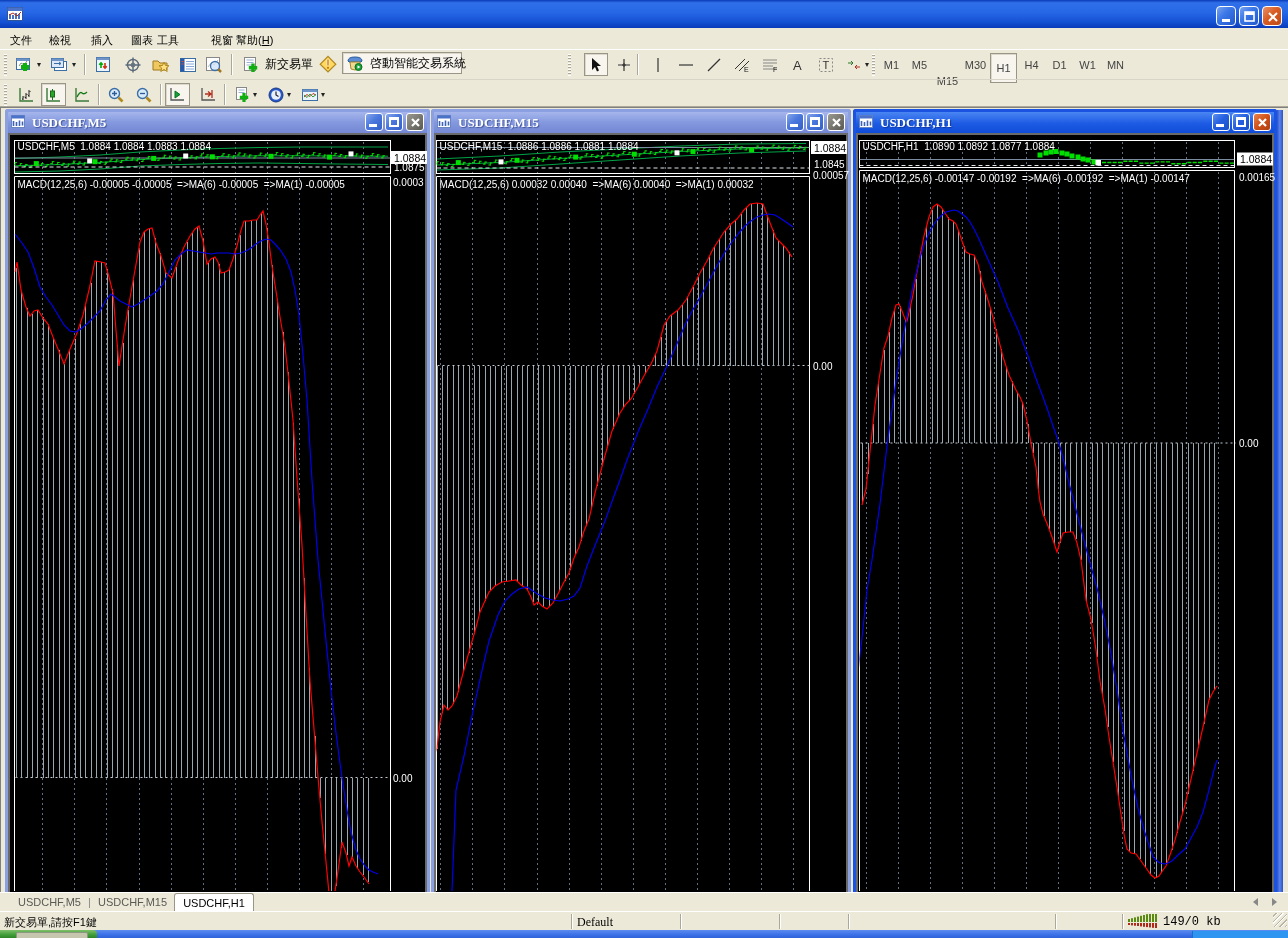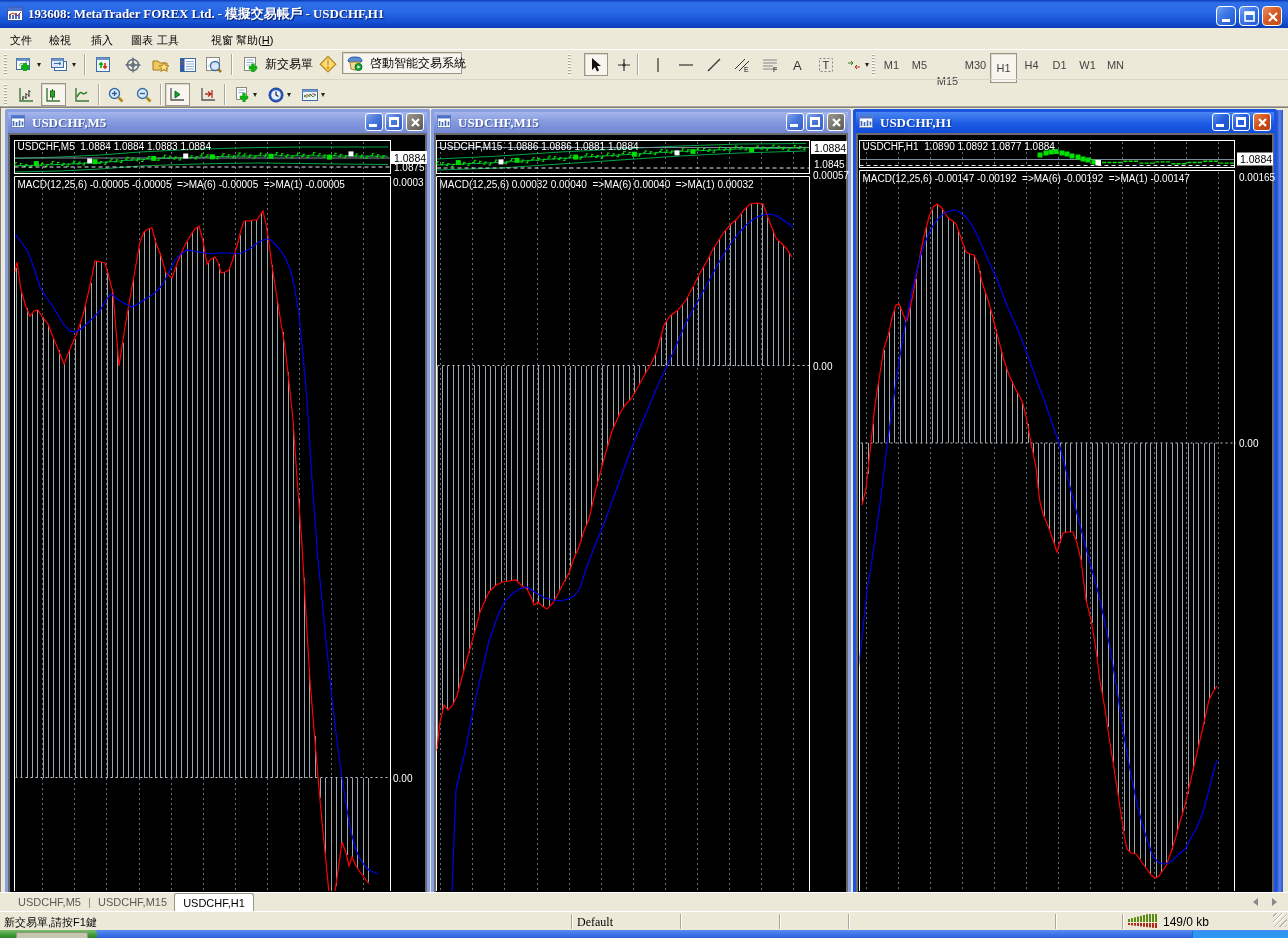--- a/index.html
+++ b/index.html
@@ -50,21 +50,20 @@
 #taskbar .tray {position:absolute;left:1192px;top:1px;width:96px;height:7px;background:#2e96f0;border-left:1px solid #1a70c8}
 .griplines {position:absolute;right:1px;top:913px;width:14px;height:14px;background:repeating-linear-gradient(135deg,transparent 0,transparent 2px,#b8b4a4 2px,#b8b4a4 3px,#fff 3px,#fff 4px)}
 </style></head><body>
 <div id="titlebar">
 <span class="ticon"><svg width="16" height="16" viewBox="0 0 16 16">
         <rect x="0.5" y="1.5" width="15" height="13" fill="#fff" stroke="#30549a"></rect>
         <rect x="0.5" y="1.5" width="15" height="3.5" fill="#4a72c8"></rect>
         <path d="M3,8 v5 M6,9 v4 M9,7 v6 M12,8 v5" stroke="#3a62b8" stroke-width="1.8"></path>
         <path d="M2,9 L6,7 L10,10 L14,6" stroke="#b03020" fill="none"></path>
       </svg></span>
-<span class="ttext">193608: MetaTrader FOREX Ltd. - 模擬交易帳戶 - USDCHF,H1</span>
 <span class="xbtn" style="right:52px">
       <svg width="14" height="14" viewBox="0 0 14 14">
         <rect x="2" y="9" width="8" height="3" fill="#fff"></rect>
       </svg>
     </span>
 <span class="xbtn" style="right:29px">
       <svg width="14" height="14" viewBox="0 0 14 14">
         <rect x="2" y="2" width="9" height="9" fill="none" stroke="#fff" stroke-width="1.6"></rect>
         <rect x="2" y="2" width="9" height="3" fill="#fff"></rect>
       </svg>
@@ -1237,20 +1236,20 @@
         <rect x="15" y="9" width="2" height="3.8" fill="#b02818"></rect>
         <rect x="18" y="0.2" width="2" height="7.8" fill="#5a8a10"></rect>
         <rect x="18" y="9" width="2" height="4.1" fill="#b02818"></rect>
         <rect x="21" y="-0.6" width="2" height="8.6" fill="#5a8a10"></rect>
         <rect x="21" y="9" width="2" height="4.4" fill="#b02818"></rect>
         <rect x="24" y="-1.4" width="2" height="9.4" fill="#5a8a10"></rect>
         <rect x="24" y="9" width="2" height="4.8" fill="#b02818"></rect>
         <rect x="27" y="-2.2" width="2" height="10.2" fill="#5a8a10"></rect>
         <rect x="27" y="9" width="2" height="5.2" fill="#b02818"></rect>
       </svg></span>
-<span style="position:absolute;left:1163px;top:3px;font-family:Liberation Sans, sans-serif;font-size:12px">149/0 kb</span>
+<span style="position:absolute;left:1163px;top:3px;font-family:Liberation Mono, monospace;font-size:12px">149/0 kb</span>
 </div>
 <div style="position:absolute;left:1277px;top:110px;width:6px;height:782px;background:linear-gradient(90deg,#2a52cc,#5b82e8 45%,#2a52cc)"></div>
 <div class="griplines"></div>
 <div id="taskbar">
     <div class="start"></div>
     <div class="stbtn"></div>
     <div class="tray"></div>
   </div>
 </body></html>

